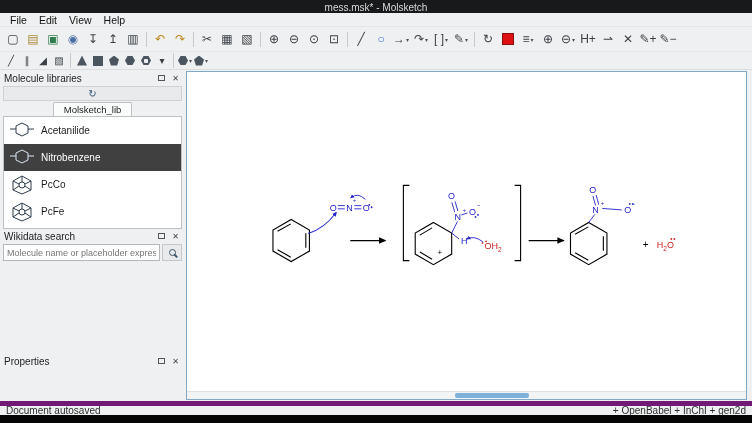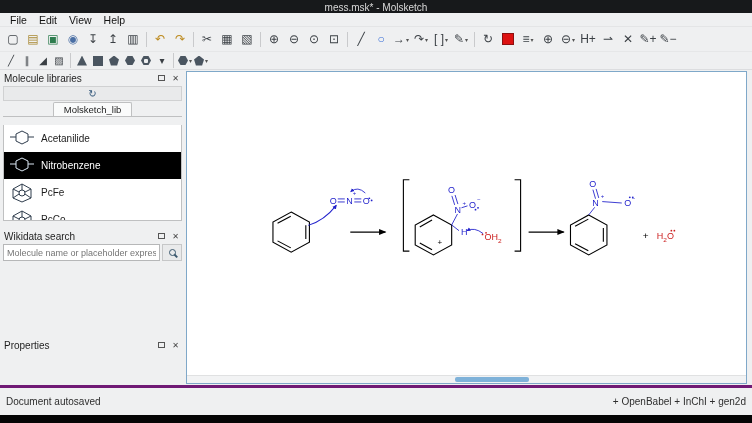--- a/index.html
+++ b/index.html
@@ -31,43 +31,43 @@
   .panel{display:flex;flex-direction:column;min-height:0}
   .panel-header{height:14px;flex:0 0 auto;display:flex;align-items:center;font-size:10px;color:#1e1e1e;padding:0 2px;gap:3px}
   .panel-header .title{flex:1}
   .dock-btn{width:11px;height:11px;display:inline-flex;align-items:center;justify-content:center;font-size:8px;color:#444;border:none;background:transparent;padding:0}
   .float-glyph{width:7px;height:6px;border:1px solid #555;display:inline-block}
 
   .lib-panel{flex:0 0 158px}
   .reload-btn{height:15px;flex:0 0 auto;margin:1px 1px;border:1px solid #d0d1d2;background:#e9eaeb;display:flex;align-items:center;justify-content:center;font-size:10px;color:#35597c}
   .tabbar{height:15px;flex:0 0 auto;display:flex;justify-content:center;border-bottom:1px solid #bfc0c1;margin:0 1px}
   .tab{font-size:9.5px;padding:1px 10px 0;background:#fafbfb;border:1px solid #bfc0c1;border-bottom:none;border-radius:2px 2px 0 0;color:#222}
-  .lib-list{flex:1;background:#fff;border:1px solid #bfc0c1;border-top:none;margin:8px 1px;overflow:hidden}
+  .lib-list{flex:1;background:#fff;border:1px solid #bfc0c1;border-top:none;margin:0 1px;overflow:hidden}
   .lib-item{height:27px;display:flex;align-items:center;gap:4px;padding:0 3px;font-size:10px;color:#1c1c1c}
-  .lib-item.sel{background:#000000;color:#fff}
+  .lib-item.sel{background:#404040;color:#fff}
   .thumb{width:30px;height:24px;flex:0 0 auto;color:#2f3d4d}
   .sel .thumb{color:#dce8f5}
 
   .wd-panel{flex:1}
   .search-row{display:flex;gap:2px;margin:1px 1px;flex:0 0 auto}
   .search-input{flex:1;height:17px;font-size:9px;border:1px solid #b6b7b8;background:#fff;padding:0 3px;color:#333;min-width:0}
   .search-btn{width:20px;height:17px;border:1px solid #c6c7c8;background:#e9eaeb;display:flex;align-items:center;justify-content:center}
   .mag{width:7px;height:7px;border:1.5px solid #3b586e;border-radius:50%;position:relative;display:inline-block}
   .mag::after{content:"";position:absolute;width:4px;height:1.5px;background:#3b586e;transform:rotate(45deg);right:-3px;bottom:-1px}
   .wd-list{flex:1;background:#fff;border:1px solid #bfc0c1;margin:0 1px 1px;display:flex;align-items:center;justify-content:center;font-size:10px;color:#3c3c3c}
 
   .props-panel{flex:0 0 46px}
   .props-hint{font-size:10px;color:#2a2a2a;padding:3px 2px}
 
   .canvas-wrap{flex:1;margin:1px 5px 1px 1px;border:1px solid #7fa8c9;background:#fff;display:flex;flex-direction:column;min-width:0}
   .scene{flex:1;width:100%;min-height:0}
   .hscroll{height:8px;flex:0 0 auto;background:#f2f3f4;border-top:1px solid #e0e1e2;position:relative}
   .hthumb{position:absolute;left:48%;width:74px;height:5px;top:1px;background:#7fb2d9;border-radius:2px}
 
-  .statusbar{height:30px;flex:0 0 auto;display:flex;align-items:center;font-size:10px;color:#2e2e2e;padding:0 6px;background:#eff0f1;border-top:3px solid #701a75}
+  .statusbar{height:14px;flex:0 0 auto;display:flex;align-items:center;font-size:10px;color:#2e2e2e;padding:0 6px;background:#eff0f1;border-top:5px solid #701a75}
   .statusbar .right{margin-left:auto}
   .bottombar{height:8px;flex:0 0 auto;background:#050505}
 </style>
 </head>
 <body>
 
 <div class="window">
 
   <div class="titlebar">
     <span>mess.msk* - Molsketch</span>
@@ -272,33 +272,33 @@
             <div class="lib-item">
               <span class="thumb"><svg viewBox="0 0 30 24" width="30" height="24" fill="none" stroke="currentColor" stroke-width="1">
                   <circle cx="15" cy="12" r="3"></circle>
                   <polygon points="15,3 24,8 24,17 15,21 6,17 6,8"></polygon>
                   <line x1="15" y1="3" x2="15" y2="9"></line>
                   <line x1="24" y1="17" x2="18" y2="13"></line>
                   <line x1="6" y1="17" x2="12" y2="13"></line>
                   <line x1="6" y1="8" x2="12" y2="11"></line>
                   <line x1="24" y1="8" x2="18" y2="11"></line>
                 </svg></span>
-              <span class="lib-label">PcFe</span>
+              <span class="lib-label">PcCo</span>
             </div>
             <div class="lib-item">
               <span class="thumb"><svg viewBox="0 0 30 24" width="30" height="24" fill="none" stroke="currentColor" stroke-width="1">
                   <circle cx="15" cy="12" r="3"></circle>
                   <polygon points="15,3 24,8 24,17 15,21 6,17 6,8"></polygon>
                   <line x1="15" y1="3" x2="15" y2="9"></line>
                   <line x1="24" y1="17" x2="18" y2="13"></line>
                   <line x1="6" y1="17" x2="12" y2="13"></line>
                   <line x1="6" y1="8" x2="12" y2="11"></line>
                   <line x1="24" y1="8" x2="18" y2="11"></line>
                 </svg></span>
-              <span class="lib-label">PcCo</span>
+              <span class="lib-label">PcFe</span>
             </div>
           </div>
       </div>
 
       <div class="panel wd-panel">
         <div class="panel-header">
           <span class="title">Wikidata search</span>
           <button class="dock-btn">
               <span class="float-glyph"></span>
             </button>

